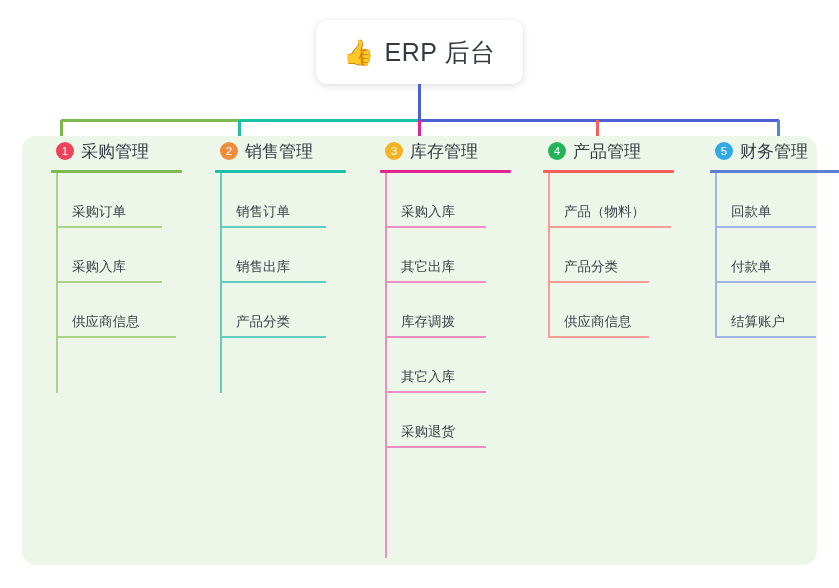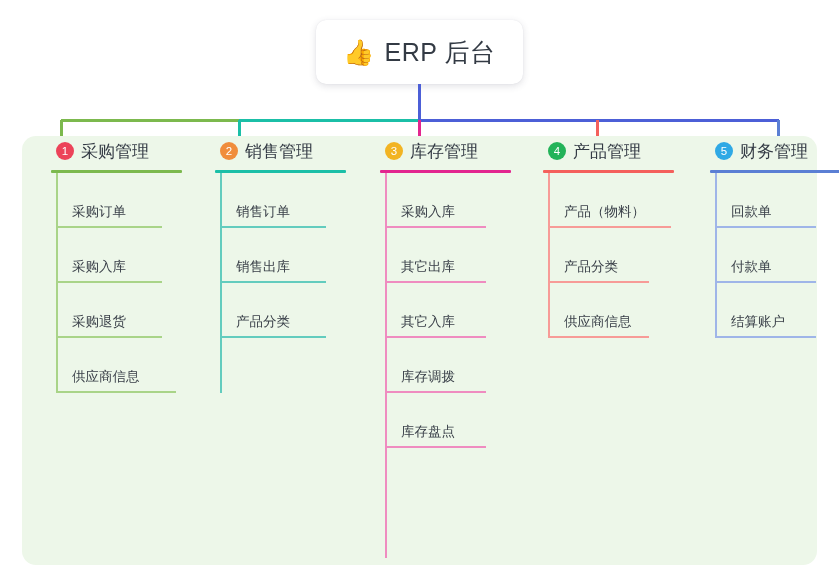--- a/index.html
+++ b/index.html
@@ -170,24 +170,20 @@
         <div class="spine" style="background:#a9d488; height:220px;"></div>
         <div class="leaf">
           <span class="leaf-label">采购订单</span>
           <span class="leaf-rule" style="background:#a9d488; width:106px;"></span>
         </div>
         <div class="leaf">
           <span class="leaf-label">采购入库</span>
           <span class="leaf-rule" style="background:#a9d488; width:106px;"></span>
         </div>
         <div class="leaf">
-          <span class="leaf-label">采购退货</span>
-          <span class="leaf-rule" style="background:#a9d488; width:106px;"></span>
-        </div>
-        <div class="leaf">
           <span class="leaf-label">供应商信息</span>
           <span class="leaf-rule" style="background:#a9d488; width:120px;"></span>
         </div>
       </div>
     </div>
 
     <div class="column" style="left:180px; width:160px;">
       <div class="col-head" style="padding-left:18px;">
         <span class="badge" style="background:#f08d3c;">2</span>
         <span class="col-title">销售管理</span>
@@ -220,29 +216,29 @@
         <div class="spine" style="background:#ef8cc0; height:385px;"></div>
         <div class="leaf">
           <span class="leaf-label">采购入库</span>
           <span class="leaf-rule" style="background:#ef8cc0; width:101px;"></span>
         </div>
         <div class="leaf">
           <span class="leaf-label">其它出库</span>
           <span class="leaf-rule" style="background:#ef8cc0; width:101px;"></span>
         </div>
         <div class="leaf">
+          <span class="leaf-label">库存调拨</span>
+          <span class="leaf-rule" style="background:#ef8cc0; width:101px;"></span>
+        </div>
+        <div class="leaf">
           <span class="leaf-label">其它入库</span>
           <span class="leaf-rule" style="background:#ef8cc0; width:101px;"></span>
         </div>
         <div class="leaf">
-          <span class="leaf-label">库存调拨</span>
-          <span class="leaf-rule" style="background:#ef8cc0; width:101px;"></span>
-        </div>
-        <div class="leaf">
-          <span class="leaf-label">库存盘点</span>
+          <span class="leaf-label">采购退货</span>
           <span class="leaf-rule" style="background:#ef8cc0; width:101px;"></span>
         </div>
       </div>
     </div>
 
     <div class="column" style="left:508px; width:175px;">
       <div class="col-head" style="padding-left:18px;">
         <span class="badge" style="background:#23b359;">4</span>
         <span class="col-title">产品管理</span>
       </div>

